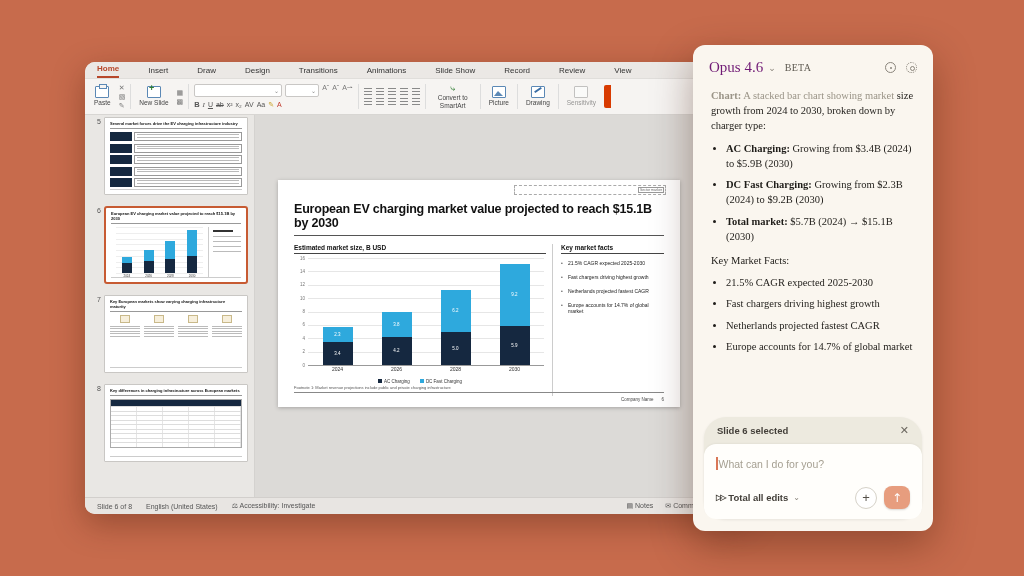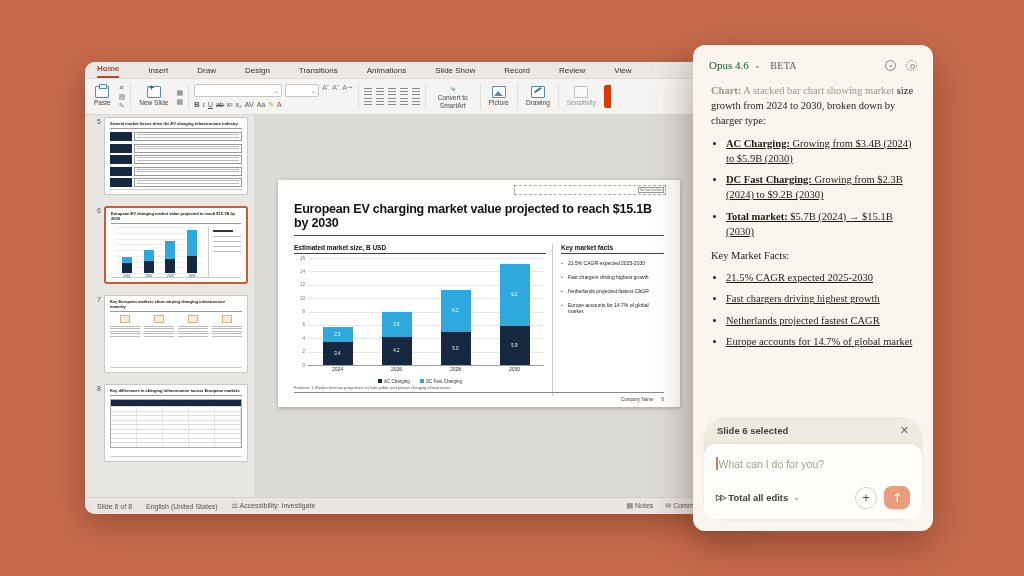--- a/index.html
+++ b/index.html
@@ -98,32 +98,32 @@
   .statusbar { height:17px; background:#e8e5e2; border-top:1px solid #d2cfcc; display:flex; align-items:center;
     padding:0 12px; gap:14px; font-size:7px; color:#555; flex:none; }
   .sb-right { margin-left:auto; display:flex; gap:12px; align-items:center; }
   .sb-btn { width:16px; height:11px; background:#d8d5d1; border-radius:2px; }
 
   
   .assistant { position:absolute; left:693px; top:45px; width:240px; height:486px; background:#faf6ef;
     border-radius:12px; box-shadow:0 14px 40px rgba(60,20,5,.38); display:flex; flex-direction:column;
     font-family:"Liberation Serif","DejaVu Serif",serif; }
   .as-header { display:flex; align-items:center; padding:14px 16px 6px 16px; gap:5px; }
-  .as-title { font-size:11px; color:#14532d; }
+  .as-title { font-size:15px; color:#701a75; }
   .as-chevron { font-size:9px; color:#8a857c; }
   .as-beta { font-size:10px; color:#5f5b52; margin-left:4px; letter-spacing:.3px; }
   .as-hicons { margin-left:auto; display:flex; gap:10px; align-items:center; }
   .h-ic { width:11px; height:11px; border:1px solid #8a857c; border-radius:50%; position:relative; }
   .h-ic.chat::after{content:""; position:absolute; left:4px; top:4px; width:2px; height:2px; border-radius:50%; background:#8a857c;}
   .h-ic.gear { border-style:dotted; }
   .h-ic.gear::after{content:""; position:absolute; left:3px; top:3px; width:3px; height:3px; border:1px solid #8a857c; border-radius:50%;}
   .as-body { padding:6px 18px 0 18px; font-size:10.5px; line-height:1.45; color:#1f1d19; overflow:hidden; flex:1; }
   .as-gray { color:#9a9487; }
   .as-body ul { margin:7px 0 7px 0; padding-left:15px; }
-  .as-body li { margin-bottom:6px;text-decoration:underline; }
+  .as-body li { margin-bottom:6px; }
   .as-facts-h { font-weight:normal; margin:9px 0 7px 0; }
 
   .composer { margin:0 11px 12px 11px; background:#edeadf; border-radius:22px; box-shadow:0 1px 3px rgba(0,0,0,.08); }
   .chip-row { height:27px; display:flex; align-items:center; padding:0 13px;
     font-family:"Liberation Sans",sans-serif; font-size:9.5px; font-weight:bold; color:#44403a; }
   .chip-close { margin-left:auto; font-size:11px; color:#6b675f; font-weight:normal; }
   .input-card { background:#fffefb; border-radius:12px; padding:13px 12px 10px 12px; box-shadow:0 -1px 2px rgba(0,0,0,.04); }
   .ph-row { display:flex; align-items:center; gap:1px; }
   .caret { width:1.5px; height:13px; background:#d97757; }
   .placeholder { font-family:"Liberation Sans",sans-serif; font-size:10.5px; color:#a59f91; }

